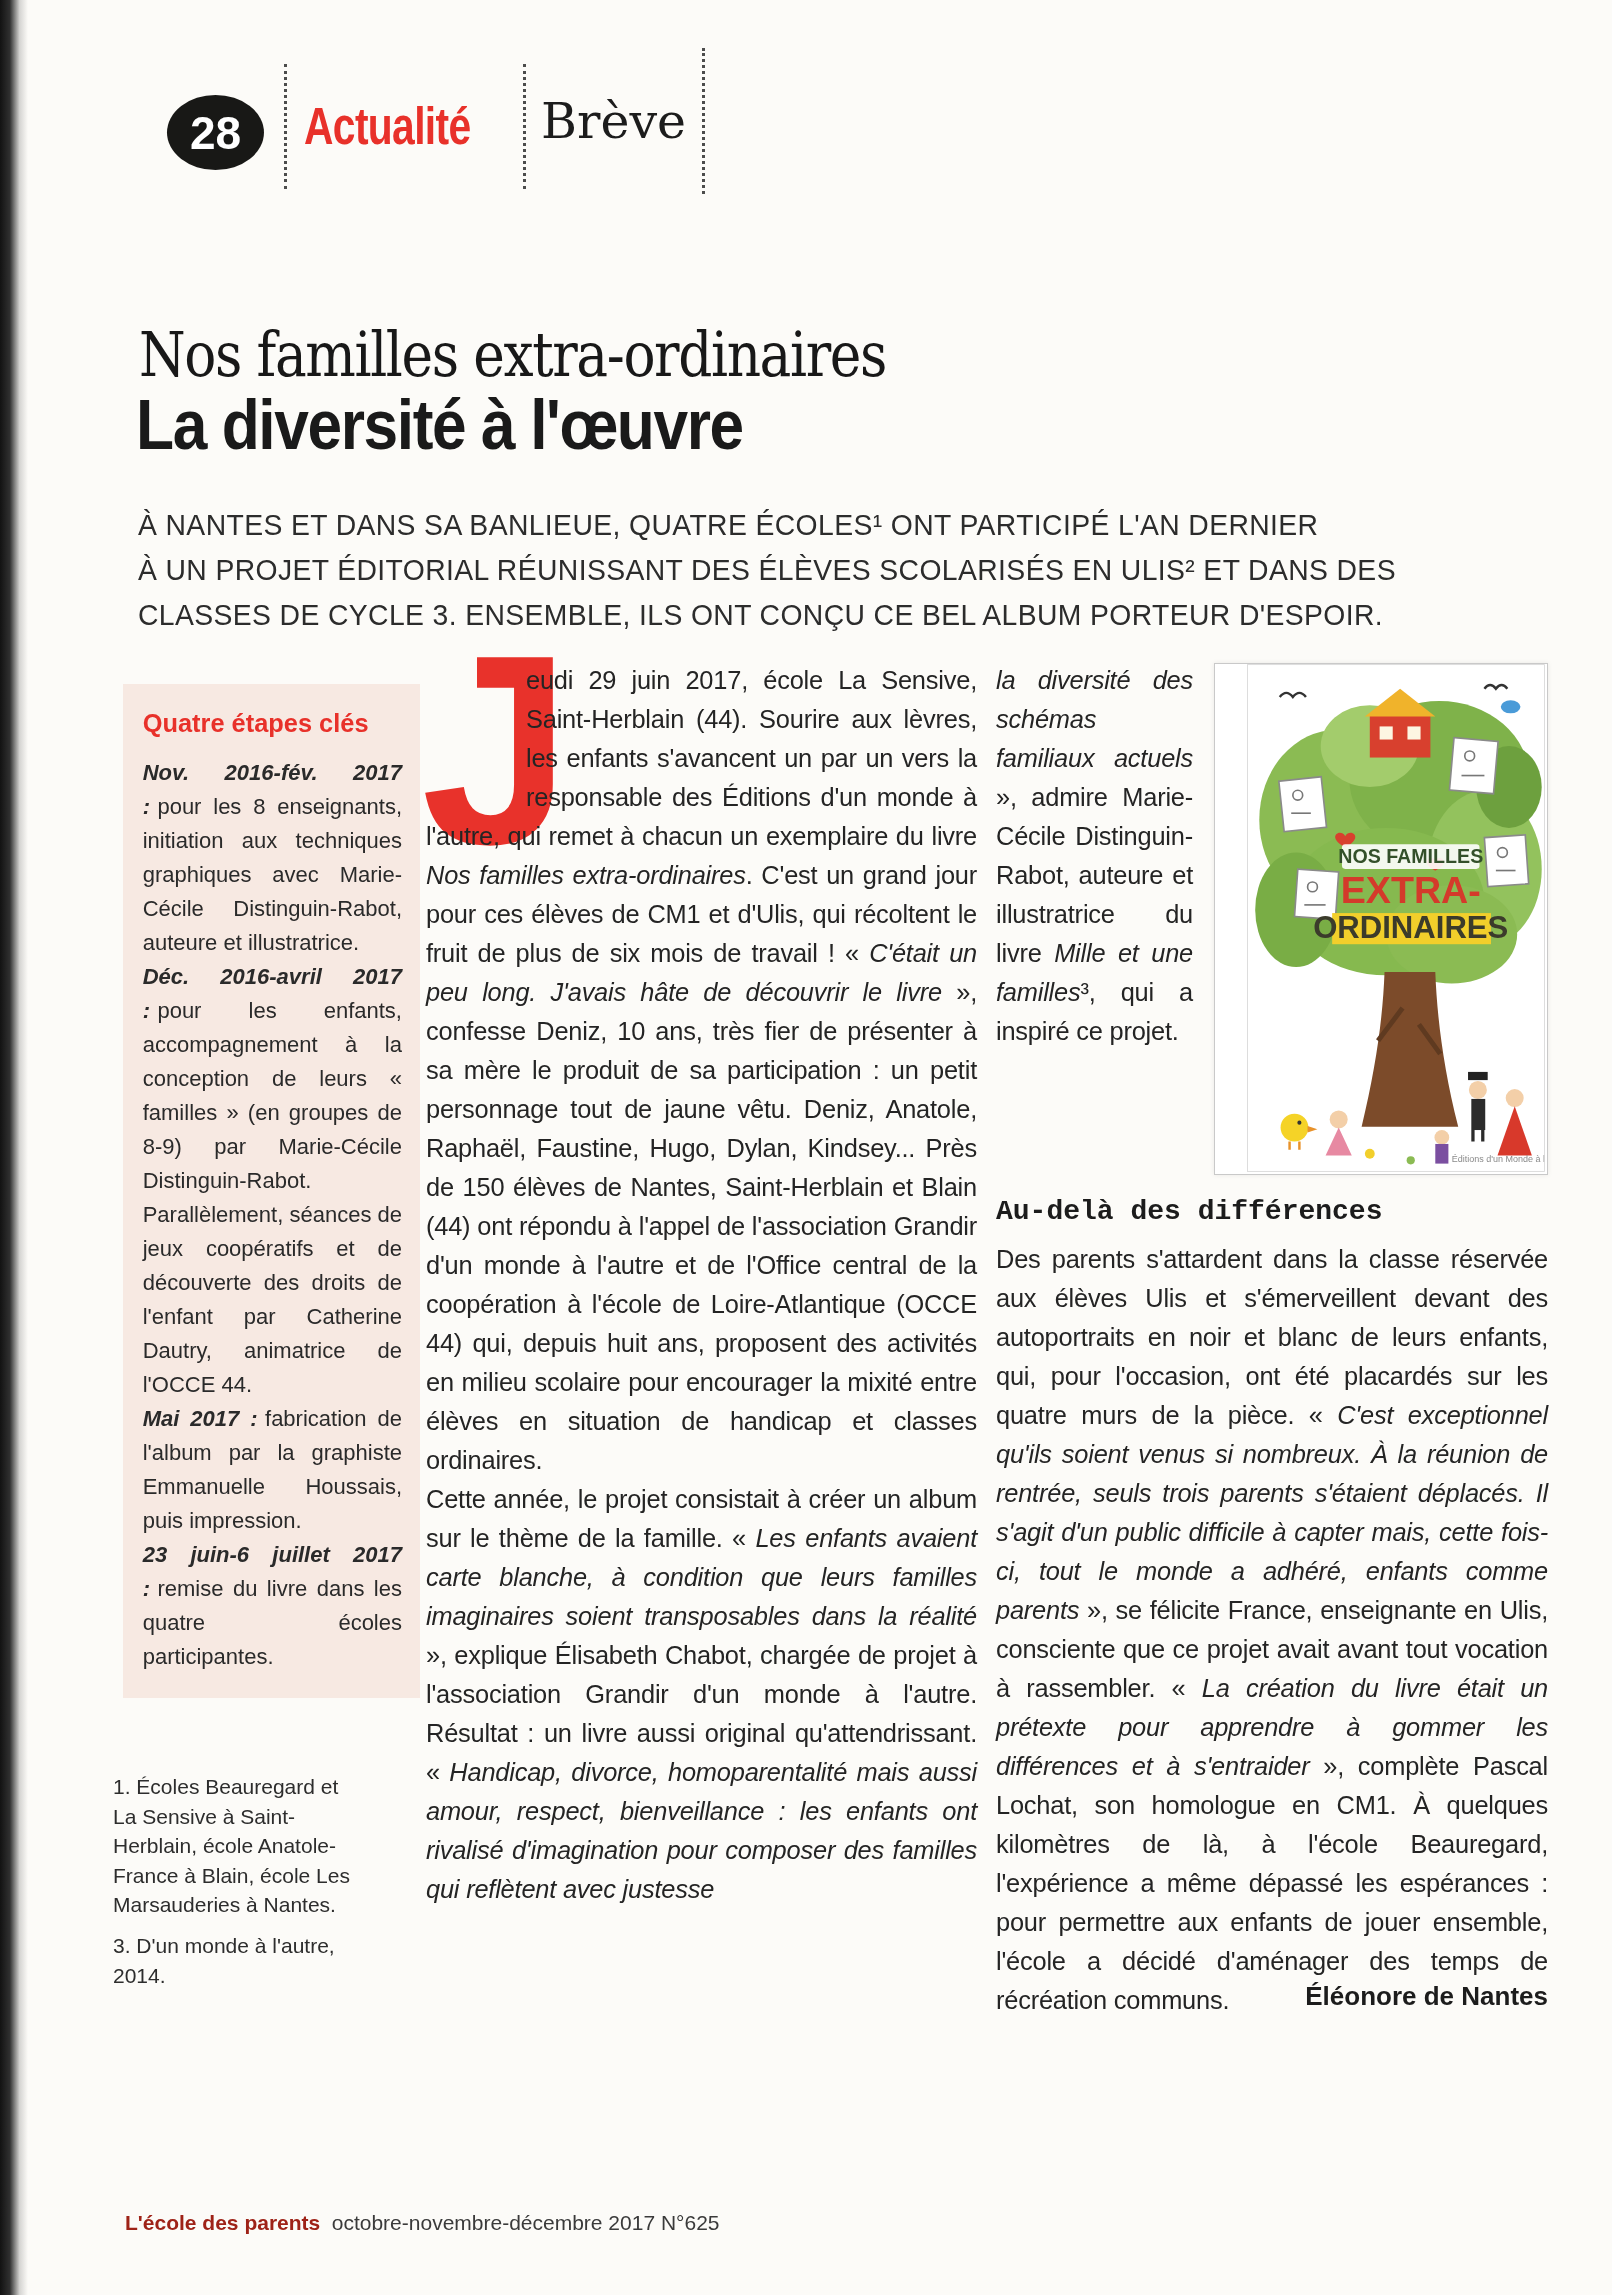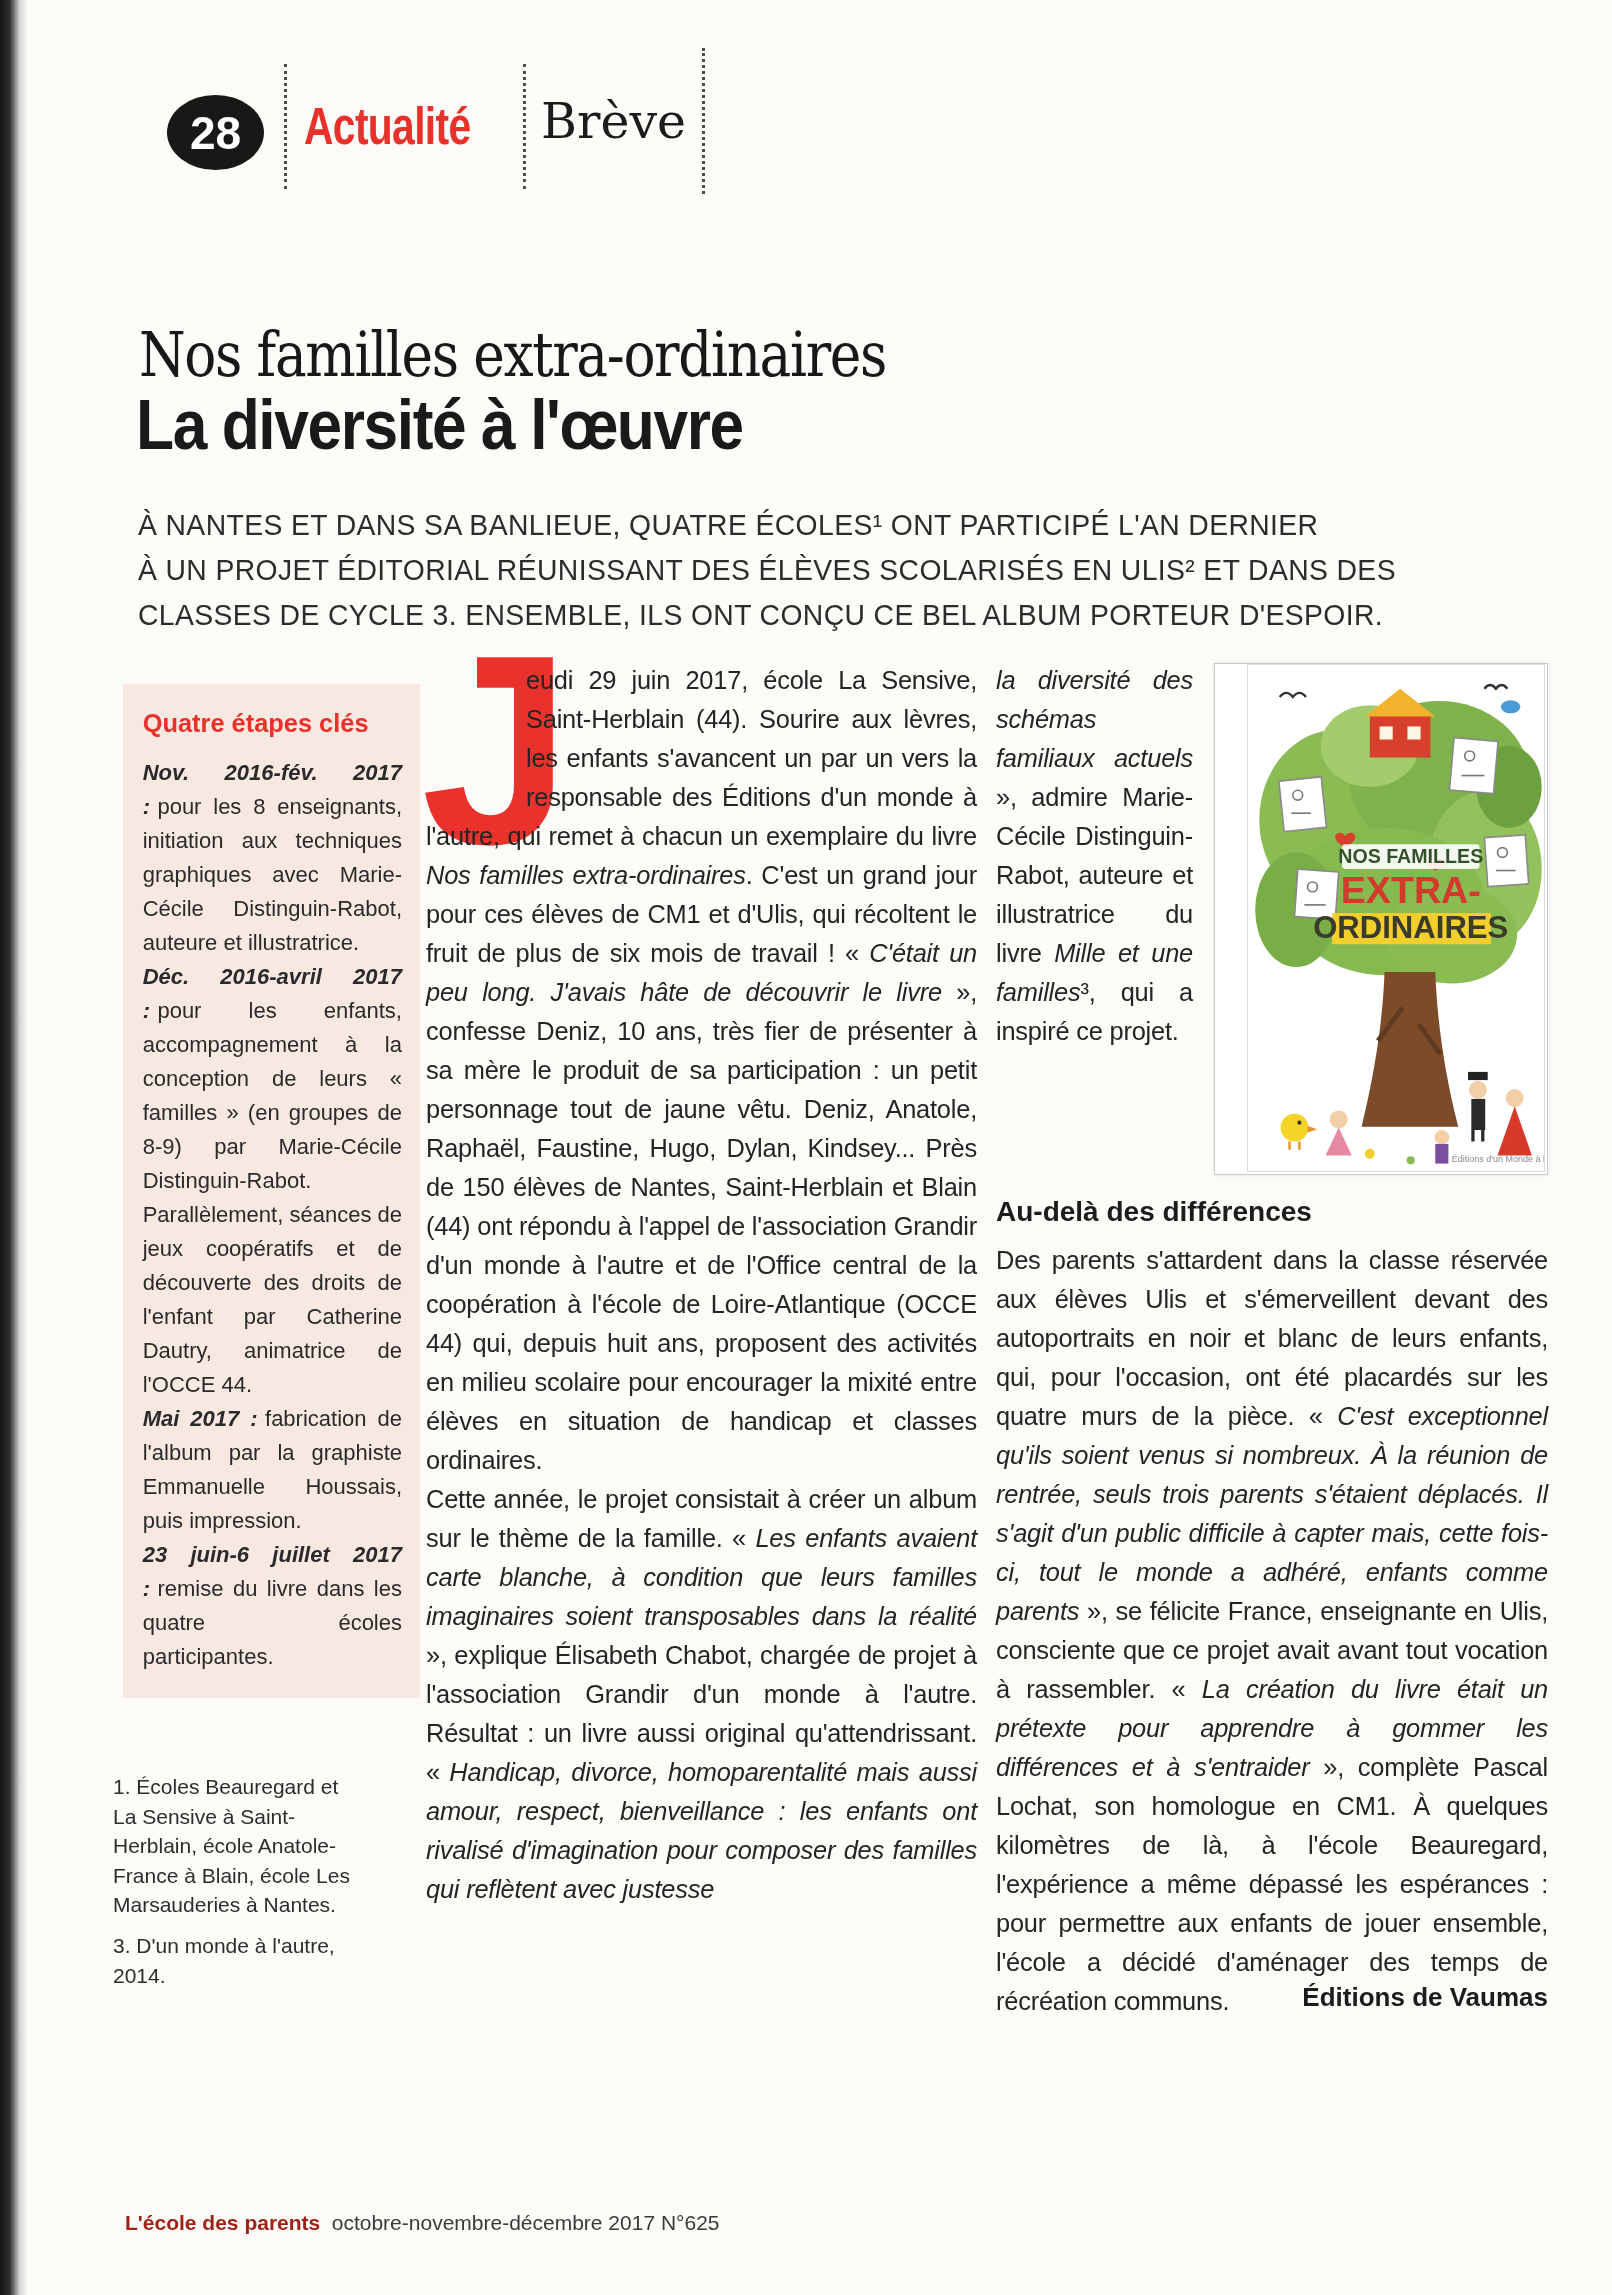--- a/index.html
+++ b/index.html
@@ -38,21 +38,21 @@
   .footnote{margin:0 0 11.5px 0;}
   
   .col-middle{position:absolute;left:426px;top:661px;width:551px;}
   .col-right{position:absolute;left:996px;top:661px;width:552px;}
   .body-par{margin:0;font-size:25.4px;line-height:39px;letter-spacing:-0.2px;text-align:justify;color:#242424;}
   .seg-i{font-style:italic;}
   .dropcap{float:left;width:100px;height:121px;overflow:visible;}
   .dropcap span{display:block;font-size:270px;line-height:.66;font-weight:bold;color:#e8322b;margin-left:-4.9px;}
   .bookcover{float:right;width:300px;height:510px;margin:1.6px 0 21px 21px;background:#ffffff;
     border:0.8px solid #c9c9c9;box-shadow:0 0 4.9px rgba(0,0,0,.08);padding-left:32px;}
-  .subhead{clear:both;margin:21px 0 13px 0;font-size:28px;font-weight:bold;color:#1c1c1c;}
+  .subhead{clear:both;margin:21px 0 13px 0;font-size:28px;font-weight:bold;color:#1c1c1c;font-family:Liberation Mono, monospace;}
   .byline{margin-top:-39px;text-align:right;font-weight:bold;font-size:26px;color:#1c1c1c;}
   
   .footer{position:absolute;left:125px;top:2211px;font-size:21px;white-space:nowrap;}
   .footer .brand{font-weight:bold;color:#9e2217;margin-right:11.5px;}
   .footer .issue{color:#3a3a3a;}
 </style>
 </head>
 <body>
 
 <div id="page">
@@ -183,20 +183,20 @@
         </g>
         <circle cx="150" cy="598" r="6" fill="#f2cf2b"></circle>
         <circle cx="200" cy="606" r="5" fill="#8bbb53"></circle>
         <text x="250" y="608" font-family="Liberation Sans, sans-serif" font-size="11" fill="#8a8a8a">Éditions d'un Monde à l'Autre</text>
         <rect x="0.5" y="0.5" width="363" height="619" fill="none" stroke="#d6d6d6"></rect>
       </svg>
     </div>
     <p class="body-par"><span class="seg-i">la diversité des schémas familiaux actuels</span><span> », admire Marie-Cécile Distinguin-Rabot, auteure et illustratrice du livre </span><span class="seg-i">Mille et une familles</span><span>³, qui a inspiré ce projet.</span></p>
     <h2 class="subhead">Au-delà des différences</h2>
     <p class="body-par"><span>Des parents s'attardent dans la classe réservée aux élèves Ulis et s'émerveillent devant des autoportraits en noir et blanc de leurs enfants, qui, pour l'occasion, ont été placardés sur les quatre murs de la pièce. « </span><span class="seg-i">C'est exceptionnel qu'ils soient venus si nombreux. À la réunion de rentrée, seuls trois parents s'étaient déplacés. Il s'agit d'un public difficile à capter mais, cette fois-ci, tout le monde a adhéré, enfants comme parents</span><span> », se félicite France, enseignante en Ulis, consciente que ce projet avait avant tout vocation à rassembler. « </span><span class="seg-i">La création du livre était un prétexte pour apprendre à gommer les différences et à s'entraider</span><span> », complète Pascal Lochat, son homologue en CM1. À quelques kilomètres de là, à l'école Beauregard, l'expérience a même dépassé les espérances : pour permettre aux enfants de jouer ensemble, l'école a décidé d'aménager des temps de récréation communs.</span></p>
-    <div class="byline">Éditions de Vaumas</div>
+    <div class="byline">Éléonore de Nantes</div>
   </div>
 
   <div class="footer">
     <span class="brand">L'école des parents</span><span class="issue">octobre-novembre-décembre 2017  N°625</span>
   </div>
 </div>
 
 
 </body></html>

